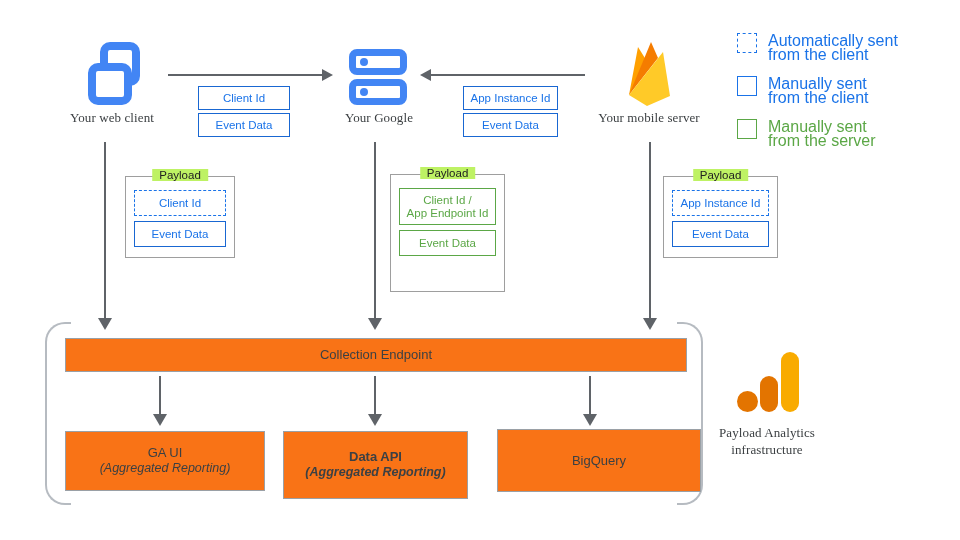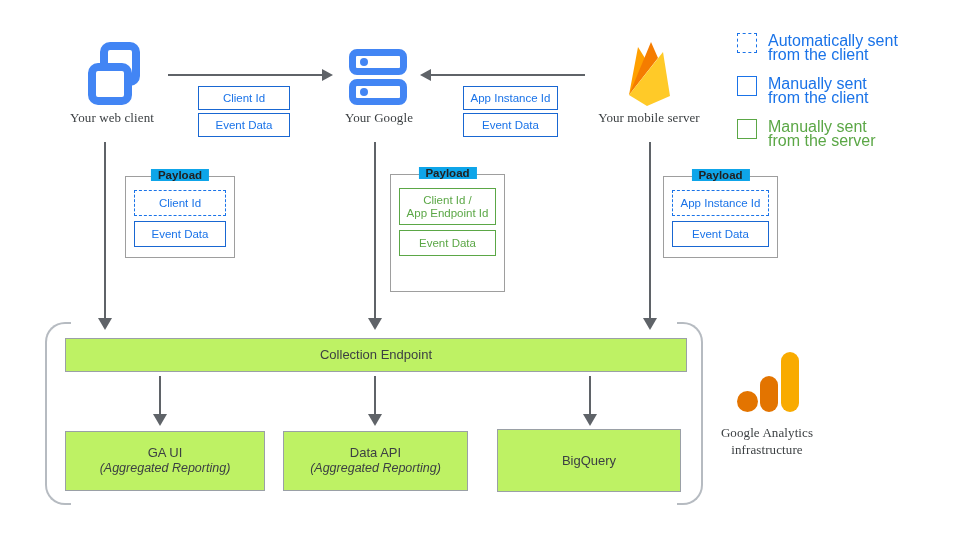--- a/index.html
+++ b/index.html
@@ -39,37 +39,37 @@
   .arr-left{position:absolute;width:0;height:0;border-top:6px solid transparent;border-bottom:6px solid transparent;border-right:11px solid #5f6368;}
   .arr-down{position:absolute;width:0;height:0;border-left:7px solid transparent;border-right:7px solid transparent;border-top:12px solid #5f6368;}
 
   
   .flow-box{position:absolute;border:1.5px solid #1967d2;color:#1a73e8;font-size:11.5px;font-weight:500;
     display:flex;align-items:center;justify-content:center;background:#fff;box-sizing:border-box;}
 
   
   .payload{position:absolute;border:1px solid #9e9e9e;background:#fff;box-sizing:border-box;
     padding:13px 8px 8px;display:flex;flex-direction:column;gap:5px;}
-  .payload-title{position:absolute;top:-8px;left:50%;transform:translateX(-50%);background:#0ea5e9;
-    padding:0 7px;font-size:11.5px;font-weight:bold;color:#212121;white-space:nowrap;}
+  .payload-title{position:absolute;top:-8px;left:50%;transform:translateX(-50%);background:#bef264;
+    padding:0 7px;font-size:11.5px;font-weight:normal;color:#212121;white-space:nowrap;}
   .p-item{border:1.5px solid;font-size:11.5px;font-weight:500;display:flex;align-items:center;justify-content:center;
     text-align:center;background:#fff;box-sizing:border-box;height:26px;line-height:13px;}
   .p-dashed{border-style:dashed;border-color:#1a73e8;color:#1a73e8;}
   .p-blue{border-color:#1967d2;color:#1a73e8;}
   .p-green{border-color:#5ba746;color:#5ba746;}
   .p-tall{height:37px;}
 
   
   .bracket-l{position:absolute;left:45px;top:322px;width:26px;height:183px;border:2px solid #b6bbc1;
     border-right:none;border-radius:20px 0 0 20px;box-sizing:border-box;}
   .bracket-r{position:absolute;left:677px;top:322px;width:26px;height:183px;border:2px solid #b6bbc1;
     border-left:none;border-radius:0 20px 20px 0;box-sizing:border-box;}
 
   
-  .infra-box{position:absolute;border:1px solid #9aa0a6;background:#bef264;box-sizing:border-box;
+  .infra-box{position:absolute;border:1px solid #9aa0a6;background:#f97316;box-sizing:border-box;
     display:flex;flex-direction:column;align-items:center;justify-content:center;text-align:center;}
   .infra-box .t{font-size:13px;color:#3c4043;line-height:16px;}
   .infra-box .s{font-size:12.5px;font-style:italic;color:#3c4043;line-height:15.5px;}
 
   
   .ga-dot{position:absolute;left:737px;top:391px;width:21px;height:21px;border-radius:50%;background:#e37400;}
   .ga-mid{position:absolute;left:760px;top:376px;width:18px;height:36px;border-radius:9px;background:#e37400;}
   .ga-tall{position:absolute;left:781px;top:352px;width:18px;height:60px;border-radius:9px;background:#f9ab00;}
 </style>
 </head>
@@ -168,29 +168,29 @@
   <div class="vline" style="left:373.5px;top:376px;height:38px;"></div>
   <div class="arr-down" style="left:368px;top:414px;"></div>
 
   <div class="vline" style="left:588.5px;top:376px;height:38px;"></div>
   <div class="arr-down" style="left:583px;top:414px;"></div>
 
   <div class="infra-box" style="left:65px;top:431px;width:200px;height:60px;">
     <span class="t">GA UI</span>
     <span class="s">(Aggregated Reporting)</span>
   </div>
-  <div class="infra-box" style="left:283px;top:431px;width:185px;height:60px;">
+  <div class="infra-box" style="left:283px;top:431px;width:185px;height:68px;font-weight:bold;">
     <span class="t">Data API</span>
     <span class="s">(Aggregated Reporting)</span>
   </div>
-  <div class="infra-box" style="left:497px;top:429px;width:184px;height:63px;padding:20px 10px;">
+  <div class="infra-box" style="left:497px;top:429px;width:204px;height:63px;padding:20px 10px;">
     <span class="t">BigQuery</span>
   </div>
 
   <div>
     <div class="ga-dot"></div>
     <div class="ga-mid"></div>
     <div class="ga-tall"></div>
   </div>
-  <div class="node-label preline" style="left:692px;top:424px;width:150px;line-height:17px;">Google Analytics
+  <div class="node-label preline" style="left:692px;top:424px;width:150px;line-height:17px;">Payload Analytics
 infrastructure</div>
 
 </div>
 
 </body></html>

